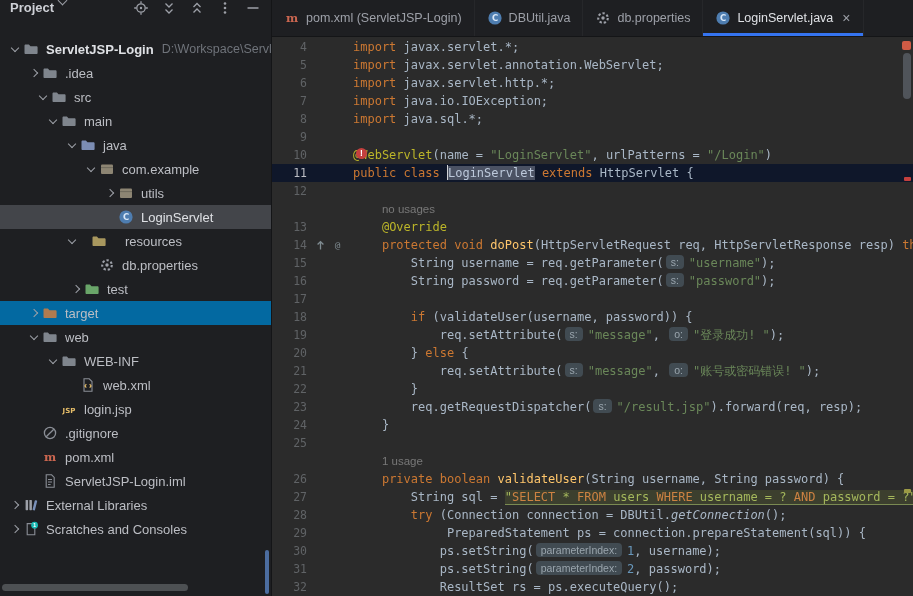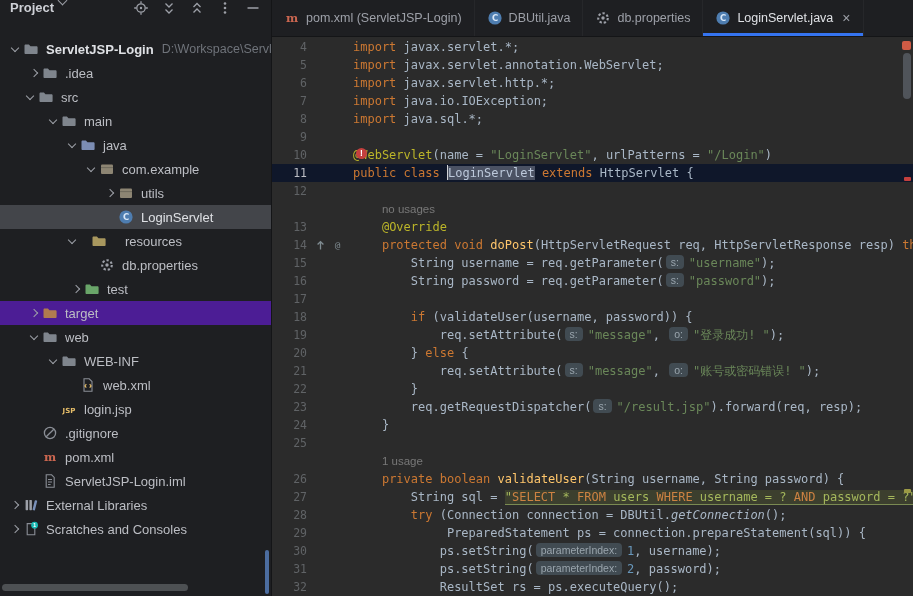--- a/index.html
+++ b/index.html
@@ -13,21 +13,21 @@
   .ph-title{color:#ced0d6;font-size:13px;font-weight:600;margin-right:5px}
   .ph-chev{width:6px;height:6px;border-right:1.4px solid #9da0a8;border-bottom:1.4px solid #9da0a8;
            transform:rotate(45deg);margin-top:-3px}
   .ph-spacer{flex:1}
   .ph-icons{display:flex;align-items:center}
   .ph-icon{width:16px;height:16px;margin-left:12px;display:flex;align-items:center;justify-content:center}
 
   .tree{position:absolute;top:37px;left:0;right:0}
   .trow{height:24px;display:flex;align-items:center;font-size:13px;color:#bcbec4;white-space:nowrap}
   .trow.selected{background:#43454a;color:#dfe1e5}
-  .trow.excluded{background:#4c1d95}
+  .trow.excluded{background:#0369a1}
   .trow.bold .tlabel{font-weight:700;color:#dfe1e5}
   .chev-slot{width:17px;height:16px;display:flex;align-items:center;justify-content:center;flex:none}
   .chev{width:5px;height:5px;border-right:1.4px solid #9da0a8;border-bottom:1.4px solid #9da0a8}
   .chev.collapsed{transform:rotate(-45deg)}
   .chev.expanded{transform:rotate(45deg);margin-top:-2px}
   .ticon{width:16px;height:16px;margin-right:7px;flex:none;display:flex;align-items:center;justify-content:center}
   .tpath{color:#6f737a;margin-left:8px;font-size:12.5px}
   .hscroll{position:absolute;left:2px;bottom:5px;width:186px;height:7px;background:#4d5053;border-radius:4px;z-index:3}
   .side-vscroll{position:absolute;right:2px;bottom:2px;width:4px;height:44px;background:#4c6da0;border-radius:2px;z-index:3}
 
@@ -133,21 +133,21 @@
         <span class="chev-slot">
           <span class="chev collapsed"></span>
         </span>
         <span class="ticon">
           <svg width="16" height="16" viewBox="0 0 16 16" xmlns="http://www.w3.org/2000/svg">
             <path d="M1.5 4.6c0-.6.5-1.1 1.1-1.1h3.3l1.6 1.7h6c.6 0 1.1.5 1.1 1.1v5.6c0 .6-.5 1.1-1.1 1.1H2.6c-.6 0-1.1-.5-1.1-1.1z" fill="#7f858d"></path>
           </svg>
         </span>
         <span class="tlabel">.idea</span>
       </div>
-      <div class="trow" style="padding-left: 21px;">
+      <div class="trow" style="padding-left: 34px;">
         <span class="chev-slot">
           <span class="chev expanded"></span>
         </span>
         <span class="ticon">
           <svg width="16" height="16" viewBox="0 0 16 16" xmlns="http://www.w3.org/2000/svg">
             <path d="M1.5 4.6c0-.6.5-1.1 1.1-1.1h3.3l1.6 1.7h6c.6 0 1.1.5 1.1 1.1v5.6c0 .6-.5 1.1-1.1 1.1H2.6c-.6 0-1.1-.5-1.1-1.1z" fill="#7f858d"></path>
           </svg>
         </span>
         <span class="tlabel">src</span>
       </div>

